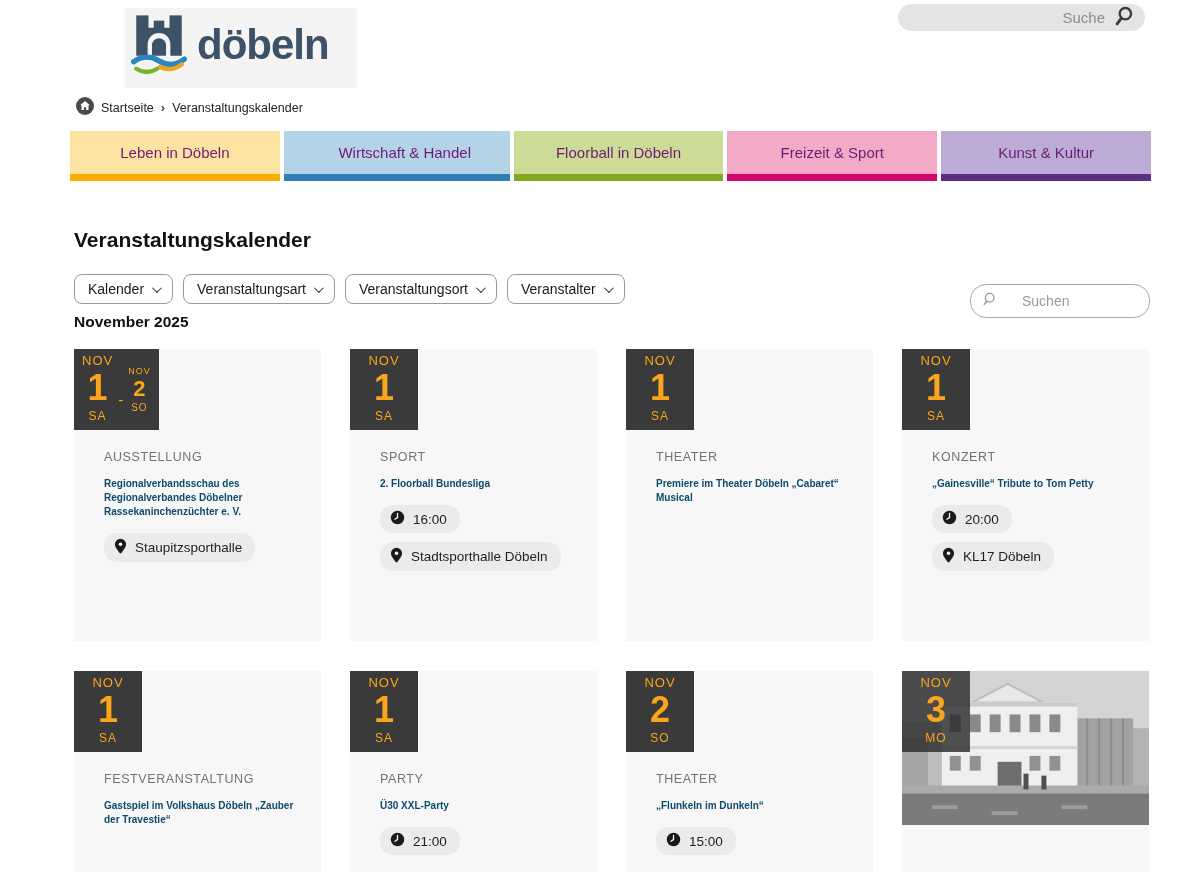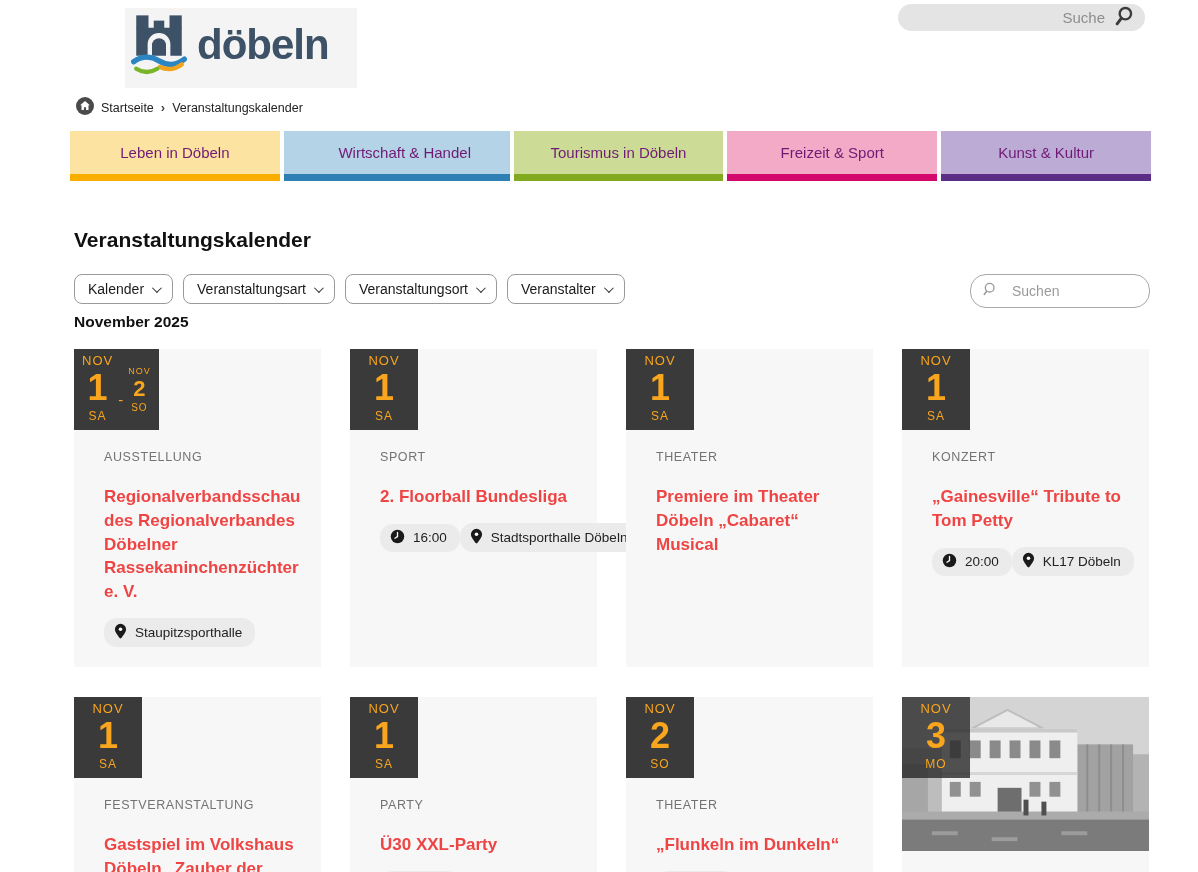--- a/index.html
+++ b/index.html
@@ -29,23 +29,23 @@
 
   
   main { margin:0 48px 0 74px; }
   h1.page-title { margin-top:47px; font-size:21px; font-weight:700; color:#111; }
   .filters { margin-top:21px; display:flex; gap:10px; position:relative; height:32px; align-items:center; }
   .chip { display:inline-flex; align-items:center; gap:8px; background:#fff;
     border:1px solid #9a9a9a; border-radius:8px; height:30px; padding:0 13px;
     font-size:14px; color:#1a1a1a; cursor:pointer; font-family:inherit; }
   .chev { width:7px; height:7px; border-right:1.6px solid #333; border-bottom:1.6px solid #333;
     transform:rotate(45deg) translateY(-2px); display:inline-block; }
-  .filter-search { position:absolute; right:0; top:1px; width:180px; height:30px;
+  .filter-search { position:absolute; right:0; top:11px; width:180px; height:30px;
     border:1px solid #a8a8a8; border-radius:16px; display:flex; align-items:center;
-    padding:16px 10px; gap:15px; background:#fff; }
+    padding:16px 10px; gap:25px; background:#fff; }
   .filter-search input { border:none; outline:none; font-size:14px; width:130px;
     color:#333; font-family:inherit; background:transparent; }
   .filter-search input::placeholder { color:#9a9a9a; }
   h2.month { margin-top:8px; font-size:15.5px; font-weight:700; color:#111; }
 
   
   .grid { margin-top:18px; display:grid; grid-template-columns:repeat(4,247px);
     column-gap:29px; row-gap:30px; }
   .card { position:relative; background:#f7f7f7; min-height:292px; cursor:pointer; }
   .photo { width:100%; height:154px; overflow:hidden; background:#cfcfcf; }
@@ -58,22 +58,22 @@
   .d-num { font-size:36px; font-weight:700; margin:3px 0 4px; }
   .d-wd { font-size:12px; letter-spacing:1px; }
   .d-sec { transform:translateY(-9px); }
   .d-sec .d-month { font-size:9px; }
   .d-sec .d-num { font-size:22px; margin:2px 0 3px; }
   .d-sec .d-wd { font-size:10px; }
   .d-dash { font-size:15px; transform:translateY(-14px); }
   .card-content { padding:98px 18px 20px 30px; }
   .card.has-photo .card-content { padding-top:33px; }
   .category { font-size:12.5px; color:#737373; letter-spacing:0.6px; text-transform:uppercase; }
-  .ev-title { font-size:17px; font-weight:700; color:#ef4444; line-height:1.4; margin-top:20px; }
-  .pills { display:flex; flex-direction:row; align-items:flex-end; gap:0; margin-top:14px; }
+  .ev-title { font-size:10px; font-weight:700; color:#0c4a6e; line-height:1.4; margin-top:12px; }
+  .pills { display:flex; flex-direction:column; align-items:flex-start; gap:9px; margin-top:14px; }
   .pill { display:inline-flex; align-items:center; gap:8px; background:#ebebeb;
     border-radius:13px; padding:5px 13px 5px 10px; font-size:13.5px; color:#222; white-space:nowrap; }
   .pill svg { flex:0 0 auto; }
 </style>
 </head>
 <body>
 
 <div class="header">
   <div class="logo-wrap">
     <span>
@@ -113,21 +113,21 @@
 </div>
 
 <nav class="tabs">
     <div class="tab" style="background: rgb(252, 227, 161); border-bottom-color: rgb(249, 174, 0);">
       <span class="tab-label">Leben in Döbeln</span>
     </div>
     <div class="tab" style="background: rgb(181, 211, 230); border-bottom-color: rgb(46, 127, 180); padding-left: 16px;">
       <span class="tab-label">Wirtschaft &amp; Handel</span>
     </div>
     <div class="tab" style="background: rgb(204, 220, 150); border-bottom-color: rgb(130, 170, 30);">
-      <span class="tab-label">Tourismus in Döbeln</span>
+      <span class="tab-label">Floorball in Döbeln</span>
     </div>
     <div class="tab" style="background: rgb(242, 170, 199); border-bottom-color: rgb(212, 8, 108);">
       <span class="tab-label">Freizeit &amp; Sport</span>
     </div>
     <div class="tab" style="background: rgb(188, 171, 213); border-bottom-color: rgb(92, 45, 135);">
       <span class="tab-label">Kunst &amp; Kultur</span>
     </div>
   </nav>
 
 <main>

